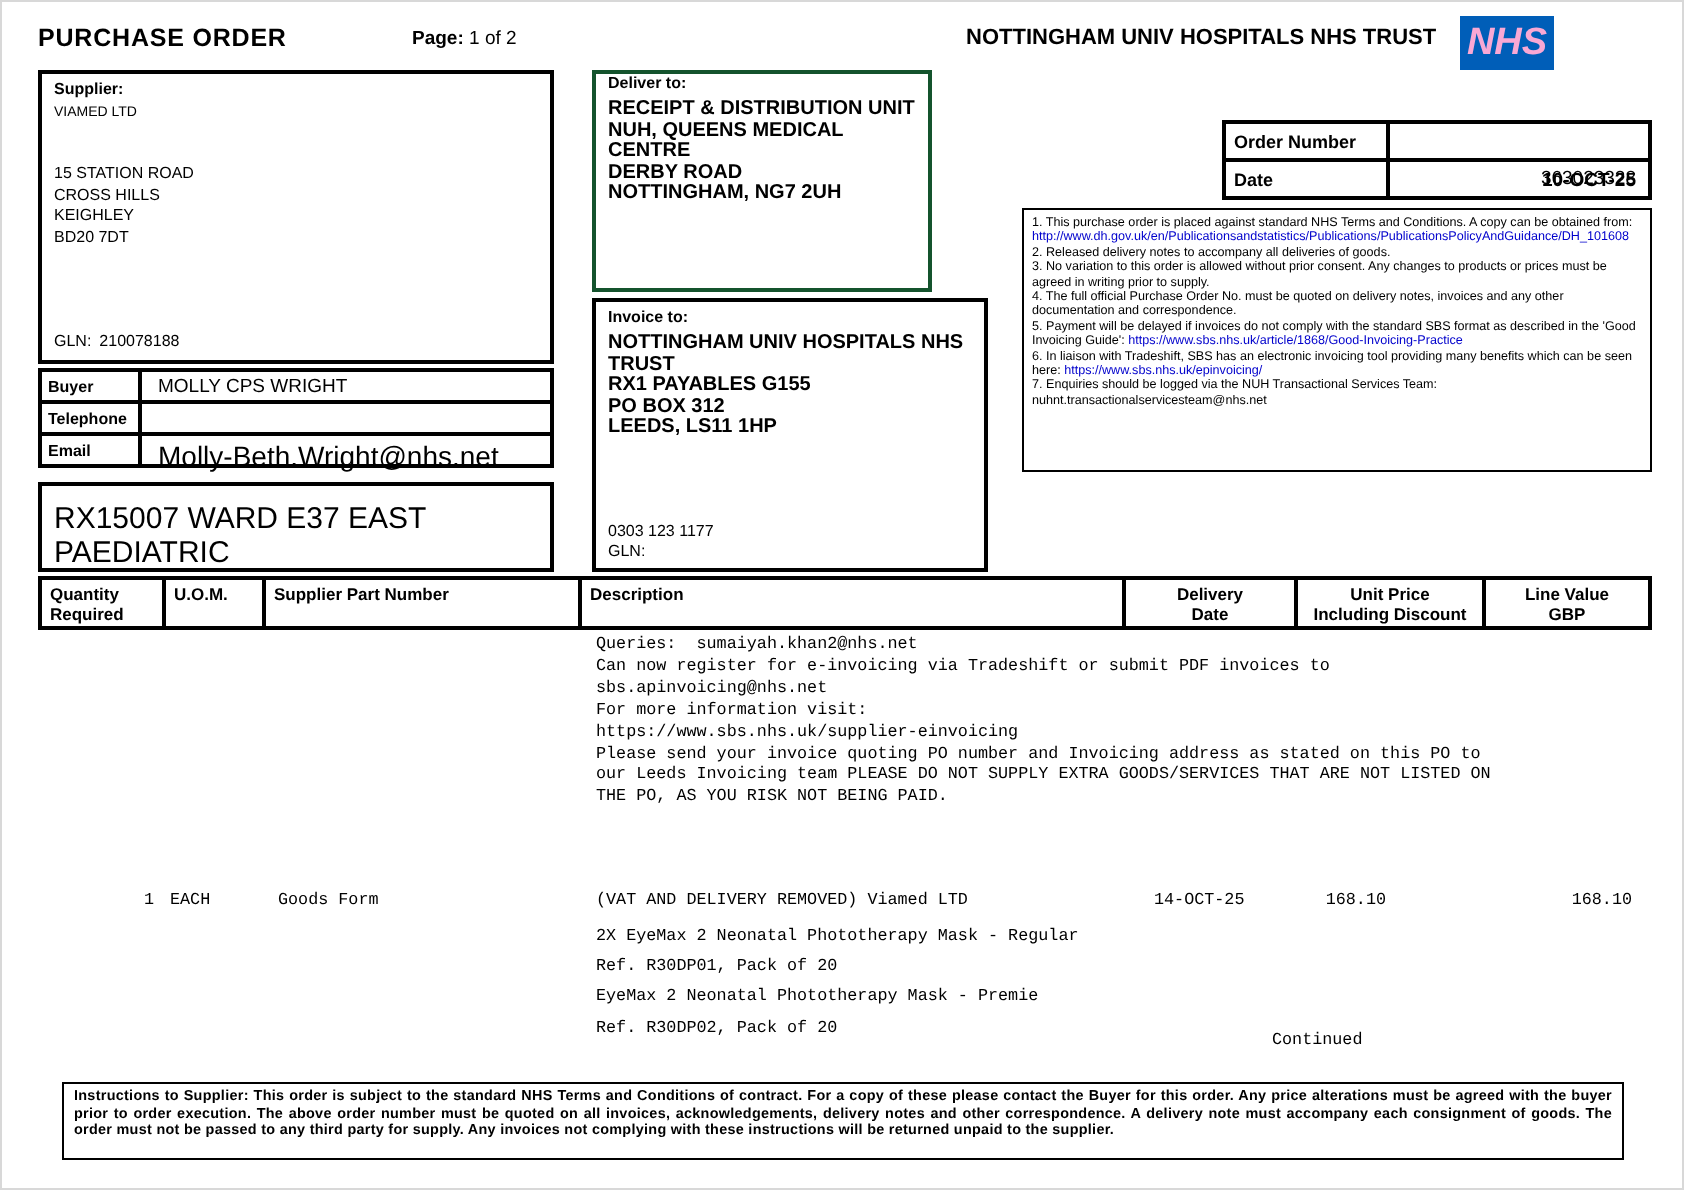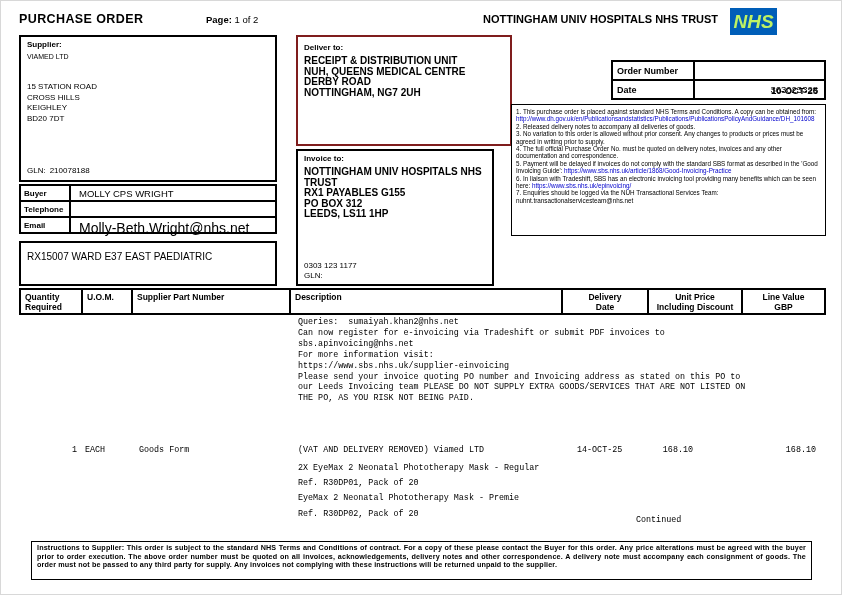--- a/index.html
+++ b/index.html
@@ -19,44 +19,44 @@
   .abs { position:absolute; }
 
   
   .po-title { left:18px; top:11px; font-size:12.5px; font-weight:bold; letter-spacing:.4px; }
   .page-line { left:205px; top:13px; font-size:9.5px; }
   .page-line .lbl { font-weight:bold; }
   .trust-name { left:482px; top:12px; font-size:11px; font-weight:bold; }
   .nhs-logo {
     left:729px; top:7px; width:47px; height:27px;
     background:var(--nhs-blue,#005EB8);
-    color:#bef264; font-weight:bold; font-style:italic;
+    color:#f9a8d4; font-weight:bold; font-style:italic;
     font-size:19px; display:flex; align-items:center; justify-content:center;
   }
 
   
   .supplier-box { left:18px; top:34px; width:258px; height:147px; border:2px solid #000; padding:3px 6px; }
   .box-label { font-size:8px; font-weight:bold; }
   .supplier-name { margin-top:4px; font-size:7px; }
   .supplier-address { margin-top:22px; font-size:8px; line-height:10.5px; }
   .supplier-gln { position:absolute; left:6px; bottom:5px; font-size:8px; }
   .supplier-gln .val { margin-left:4px; }
 
   
   .buyer-table { left:18px; top:183px; width:258px; }
   .info-row { display:flex; border:2px solid #000; margin-top:-2px; height:18px; }
   .info-row:first-child { margin-top:0; }
   .info-label { width:50px; border-right:2px solid #000; font-weight:bold; font-size:8px; padding:3px 3px; }
   .info-value { flex:1; font-size:9.5px; padding:2px 8px; }
 
   
-  .ward-box { left:18px; top:240px; width:258px; height:45px; border:2px solid #000; padding:8px 6px; font-size:10px; }
-
-  
-  .deliver-box { left:295px; top:34px; width:216px; height:111px; border:2px solid #7f1d1d; padding:6px 6px; }
+  .ward-box { left:18px; top:240px; width:258px; height:45px; border:2px solid #000; padding:8px 6px; font-size:15px; }
+
+  
+  .deliver-box { left:295px; top:34px; width:170px; height:111px; border:2px solid #14532d; padding:0 6px; }
   .addr-lines { margin-top:4px; font-size:10px; font-weight:bold; line-height:10.5px; }
   .invoice-box { left:295px; top:148px; width:198px; height:137px; border:2px solid #000; padding:3px 6px; }
   .invoice-phone { position:absolute; left:6px; bottom:14px; font-size:8px; }
   .invoice-gln { position:absolute; left:6px; bottom:4px; font-size:8px; }
 
   
   .order-table { left:610px; top:59px; width:215px; }
   .oi-row { display:flex; border:2px solid #000; margin-top:-2px; height:21px; }
   .oi-row:first-child { margin-top:0;flex-direction:column; }
   .oi-label { width:82px; border-right:2px solid #000; font-weight:bold; font-size:9px; padding:4px 4px; }

